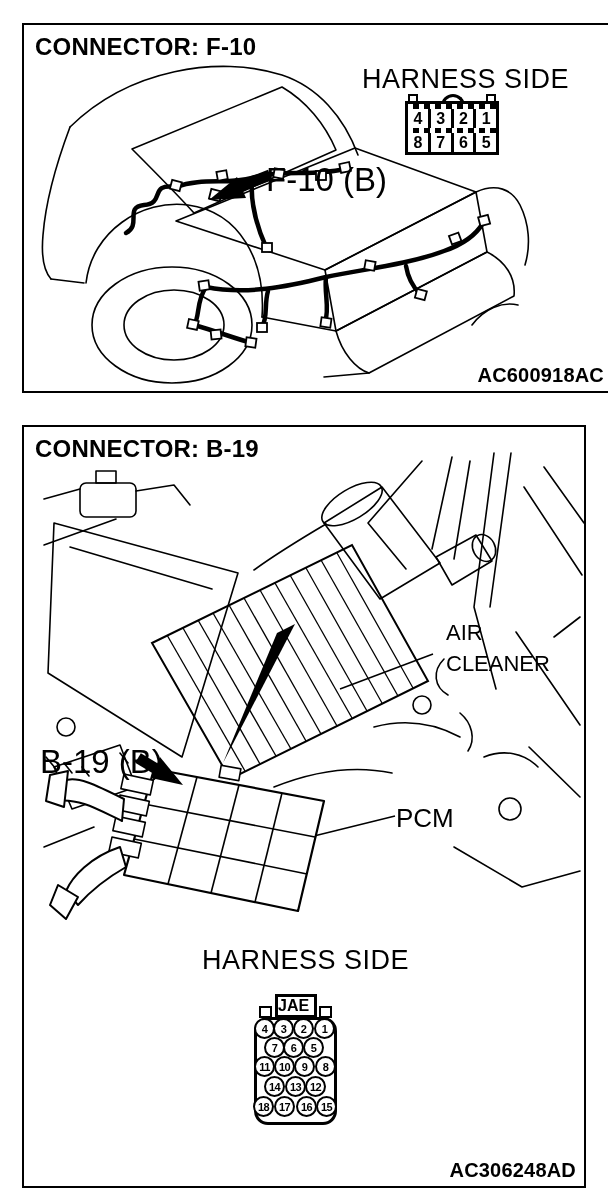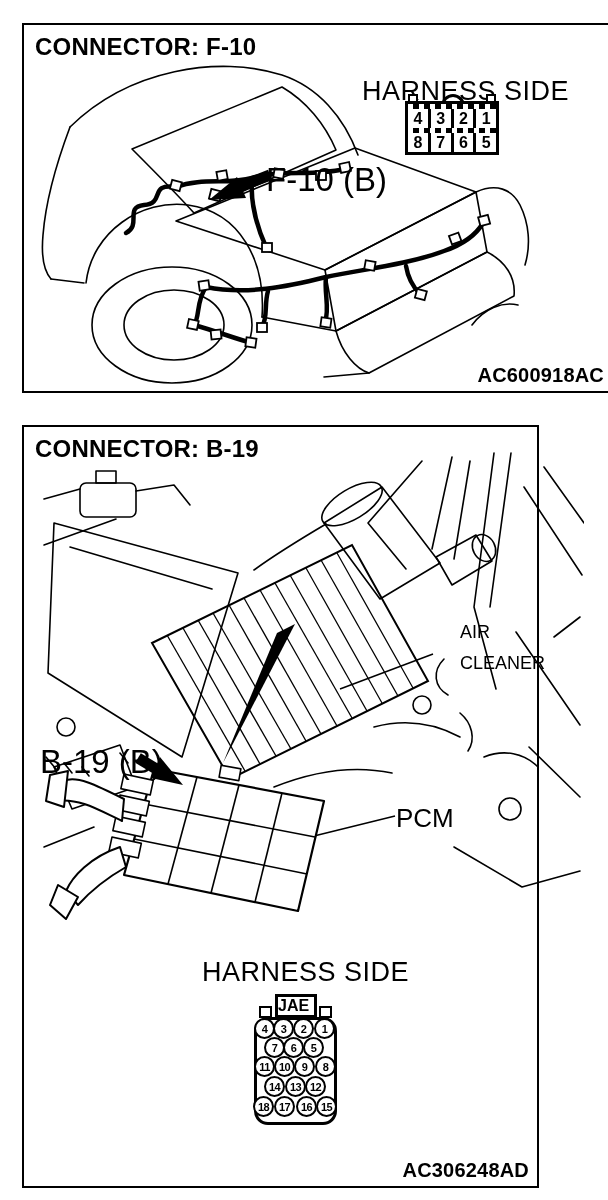--- a/index.html
+++ b/index.html
@@ -1,30 +1,30 @@
 <!DOCTYPE html>
 <html><head>
 <meta charset="utf-8">
 <style>
   * { margin:0; padding:0; box-sizing:border-box; }
   html,body { width:608px; height:1200px; background:#fff; overflow:hidden; }
   body { position:relative; font-family:"Liberation Sans", sans-serif; color:#000; }
   .panel { position:absolute; border:2px solid #000; background:#fff; }
   #panel-f10 { left:22px; top:23px;  width:592px; height:370px; }
-  #panel-b19 { left:22px; top:425px; width:517px; height:763px; }
+  #panel-b19 { left:22px; top:425px; width:564px; height:763px; }
   .svg-art { position:absolute; left:0; top:0; }
   .panel-title { position:absolute; left:11px; top:8px; font-weight:bold; font-size:24px; letter-spacing:0.2px; white-space:nowrap; }
-  .harness-side { position:absolute; font-size:27px; letter-spacing:0.5px; white-space:nowrap;margin-top:12px; }
+  .harness-side { position:absolute; font-size:27px; letter-spacing:0.5px; white-space:nowrap; }
   #hs-f10 { left:338px; top:39px; }
   #hs-b19 { left:178px; top:518px; }
   .callout { position:absolute; font-size:33px; white-space:nowrap; }
   #callout-f10 { left:242px; top:136px; }
   #callout-b19 { left:16px; top:316px; }
   .figcode { position:absolute; right:8px; bottom:4px; font-weight:bold; font-size:20px; letter-spacing:0.2px; }
-  .two-line-label { position:absolute; left:436px; top:190px; font-size:18px; line-height:31px; white-space:nowrap; }
+  .two-line-label { position:absolute; left:422px; top:190px; font-size:22px; line-height:31px; white-space:nowrap; }
   #pcm-label { position:absolute; left:372px; top:376px; font-size:26px;text-align:center; }
 
   
   .conn8 { position:absolute; left:381px; top:69px; width:94px; }
   .conn8 .tab { position:absolute; top:0; width:10px; height:11px; border:2px solid #000; background:#fff; }
   .conn8 .tab.l { left:3px; } .conn8 .tab.r { right:3px; }
   .conn8 .bump { position:absolute; left:36px; top:0; width:24px; height:12px;
                  border:3px solid #000; border-bottom:none; border-radius:12px 12px 0 0; background:#fff; }
   .conn8 .c8body { position:relative; margin-top:7px; border:3px solid #000; background:#000;
                    display:flex; flex-direction:column; gap:0; }

